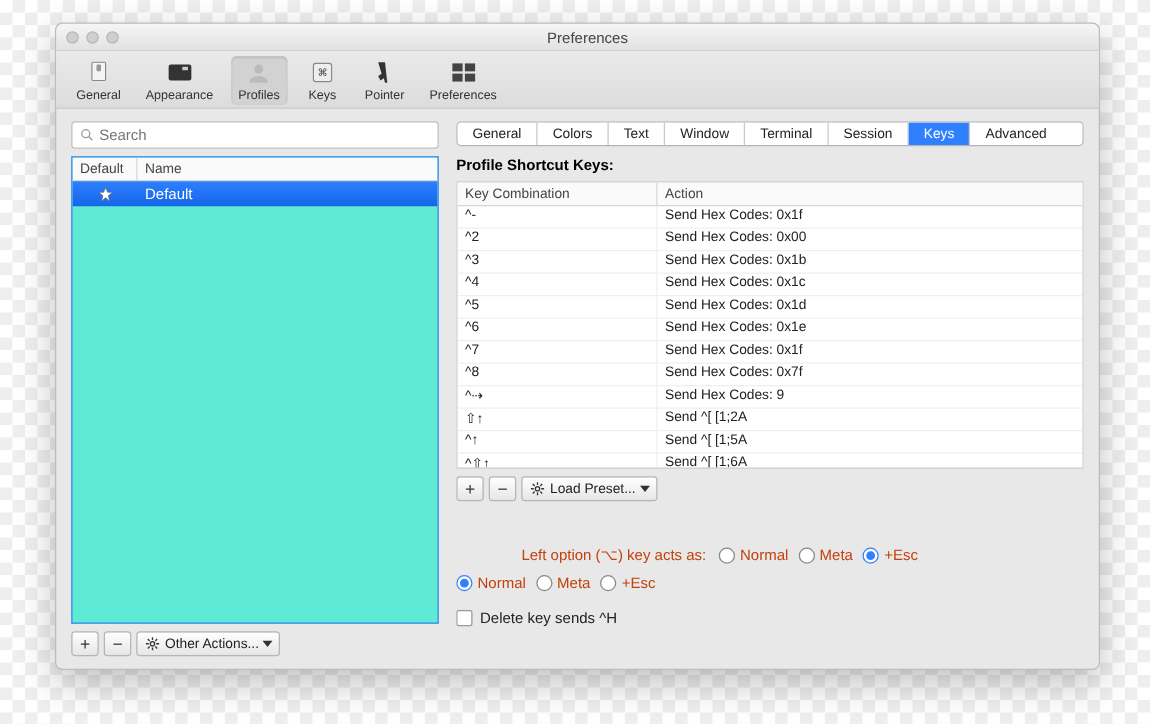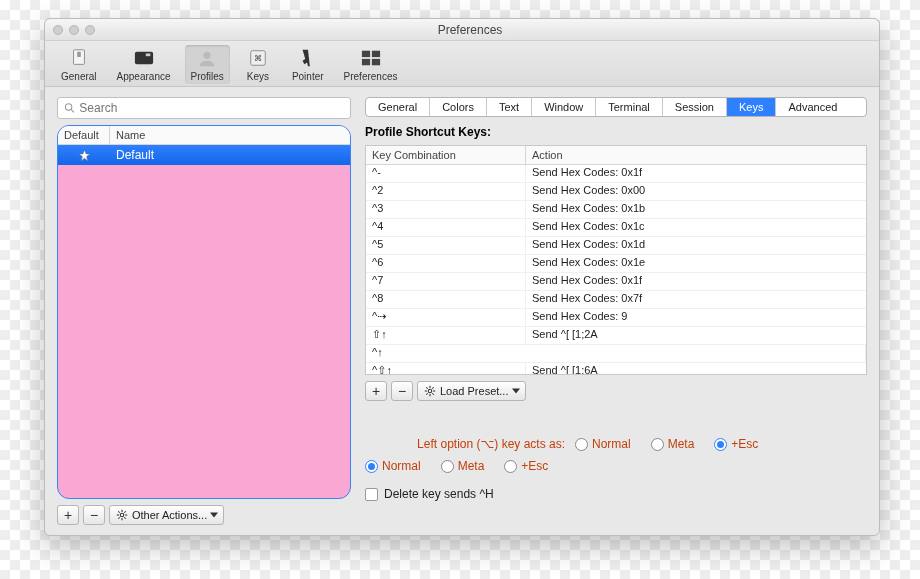--- a/index.html
+++ b/index.html
@@ -26,21 +26,21 @@
 .tb-item.selected { background:#d2d2d2; box-shadow:inset 0 1px 2px rgba(0,0,0,.15); }
 .tb-icon { width:28px; height:22px; margin-bottom:2px; display:flex; align-items:center; justify-content:center; }
 .tb-icon svg { width:24px; height:20px; }
 .content { flex:1; display:flex; padding:10px 12px 10px; gap:14px; overflow:hidden; }
 .left-pane { width:294px; display:flex; flex-direction:column; }
 .right-pane { flex:1; display:flex; flex-direction:column; overflow:hidden; }
 .search { display:flex; align-items:center; background:#fff; border:1px solid #bfbfbf;
   border-radius:3px; height:22px; padding:0 6px; color:#999; font-size:12px; }
 .search svg { width:12px; height:12px; margin-right:4px; fill:#999; }
 .search input { border:none; outline:none; font-size:12px; width:100%; background:transparent; }
-.profile-list { flex:1; margin-top:6px; background:#f9a8d4; border:1px solid #3b82f6; border-radius:12px; overflow:hidden; }
+.profile-list { flex:1; margin-top:6px; background:#5eead4; border:1px solid #3b82f6; border-radius:0; overflow:hidden; }
 .profile-header { display:flex; font-size:11px; color:#444; border-bottom:1px solid #d6d6d6;
   background:#fafafa; }
 .profile-header span:first-child { width:52px; padding:3px 6px; border-right:1px solid #d6d6d6; }
 .profile-header span:last-child { flex:1; padding:3px 6px; }
 .profile-row { display:flex; align-items:center; height:20px; font-size:12px; }
 .profile-row.selected { background:linear-gradient(#2f80ff,#1566e8); color:#fff; }
 .profile-row .star { width:52px; display:flex; justify-content:center; }
 .profile-row .star svg { width:13px; height:13px; fill:#fff; stroke:#666; stroke-width:1; }
 .profile-row .name { flex:1; padding-left:6px; }
 .bottom-btns { display:flex; align-items:center; gap:4px; margin-top:6px; }
@@ -68,21 +68,21 @@
 .kt-header span:first-child { width:160px; padding:3px 6px; border-right:1px solid #d6d6d6; }
 .kt-header span:last-child { flex:1; padding:3px 6px; }
 .kt-body { flex:1; overflow:hidden; }
 .kt-row { display:flex; font-size:11px; color:#222; border-bottom:1px solid #efefef; height:18px; }
 .kt-row span:first-child { width:160px; padding:1px 6px; border-right:1px solid #efefef; }
 .kt-row span:last-child { flex:1; padding:1px 6px; }
 .keys-buttons { display:flex; gap:4px; margin-top:6px; align-items:center; }
 .option-rows { margin-top:32px; font-size:12px; color:#c2410c; }
 .opt-row { display:flex; align-items:center; height:22px; }
 .opt-label { width:210px; text-align:right; padding-right:10px; }
-.radio-group { display:flex; align-items:center; gap:20px;justify-content:center; }
+.radio-group { display:flex; align-items:center; gap:8px;justify-content:center; }
 .radio { display:flex; align-items:center; gap:4px; }
 .radio-circle { width:13px; height:13px; border-radius:50%; border:1px solid #888;
   display:flex; align-items:center; justify-content:center; background:#fff; }
 .radio-circle.checked { border-color:#2f80ff; }
 .radio-circle.checked::after { content:""; width:7px; height:7px; border-radius:50%; background:#2f80ff; }
 .checkbox-row { display:flex; align-items:center; gap:6px; margin-top:10px; font-size:12px; color:#222; }
 .checkbox { width:13px; height:13px; border:1px solid #999; border-radius:2px; background:#fff; }
 </style>
 </head>
 <body>
@@ -255,20 +255,21 @@
             <div class="kt-row">
               <span>^⇢</span>
               <span>Send Hex Codes: 9</span>
             </div>
             <div class="kt-row">
               <span>⇧↑</span>
               <span>Send ^[ [1;2A</span>
             </div>
             <div class="kt-row">
               <span>^↑</span>
+              <span>Send ^[ [1;5A</span>
             </div>
             <div class="kt-row">
               <span>^⇧↑</span>
               <span>Send ^[ [1;6A</span>
             </div>
           </div>
       </div>
       <div class="keys-buttons">
         <div class="sqbtn">+</div>
         <div class="sqbtn">−</div>

